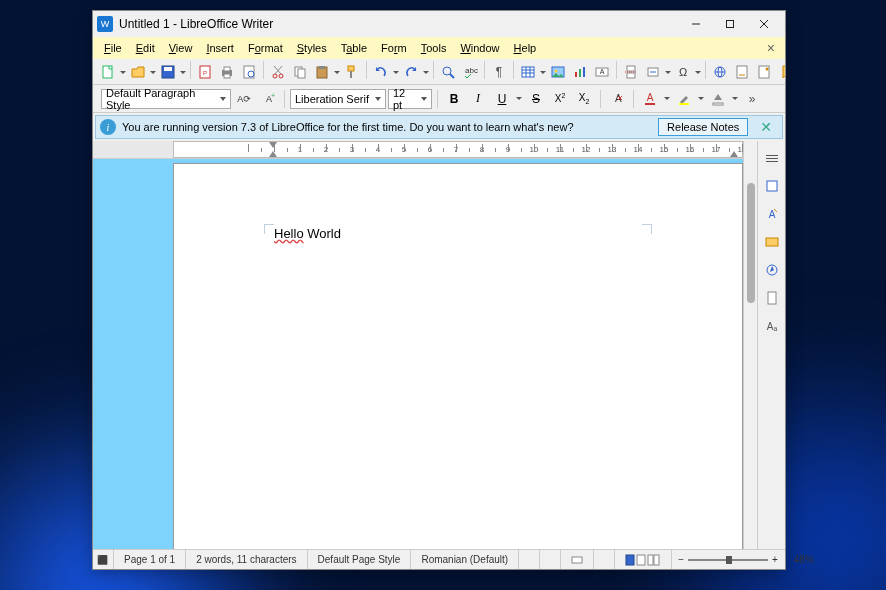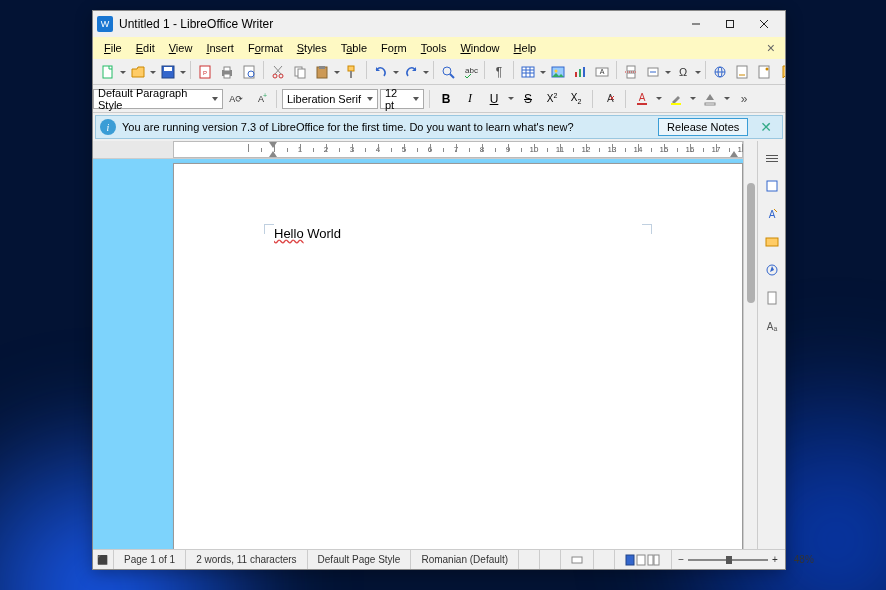--- a/index.html
+++ b/index.html
@@ -21,21 +21,21 @@
 .menubar u { text-decoration:underline; }
 .menubar .closetab { position:absolute; right:4px; font-size:14px; color:#666; padding:0 6px; }
 
 .toolbar { height:26px; display:flex; align-items:flex-start; padding:2px 4px; gap:0; background:#f0f0f0; border-bottom:1px solid #ccc; overflow:hidden; }
 .tbtn { width:22px; height:22px; display:flex; align-items:center; justify-content:center; cursor:default; position:relative; flex:none; }
 .tbtn svg { width:16px; height:16px; }
 .tdrop { width:8px; height:22px; display:flex; align-items:center; justify-content:center; flex:none; }
 .tdrop::after { content:""; border-left:3px solid transparent; border-right:3px solid transparent; border-top:3px solid #555; }
 .tsep { width:1px; height:18px; background:#ccc; margin:0 3px; flex:none; }
 
-.fmtbar { height:28px; display:flex; align-items:center; padding:2px 0; gap:2px; background:#f0f0f0; border-bottom:1px solid #ccc; overflow:hidden; }
+.fmtbar { height:28px; display:flex; align-items:center; padding:2px 8px; gap:2px; background:#f0f0f0; border-bottom:1px solid #ccc; overflow:hidden; }
 .combo { height:20px; border:1px solid #aaa; background:#fff; font-size:11px; padding:1px 4px; display:flex; align-items:center; justify-content:space-between; cursor:default; flex:none; }
 .combo::after { content:""; border-left:3px solid transparent; border-right:3px solid transparent; border-top:4px solid #555; margin-left:4px; }
 .cb-para { width:130px; }
 .cb-font { width:96px; }
 .cb-size { width:44px; }
 
 .infobar { height:24px; background:#d4ebf7; border:1px solid #9ac7e0; margin:2px; display:flex; align-items:center; font-size:11px; padding:0 4px; gap:6px; }
 .infobar .ii { width:16px; height:16px; border-radius:50%; background:#3a9dd6; color:#fff; display:flex; align-items:center; justify-content:center; font-size:10px; font-style:italic; font-family:serif; flex:none; }
 .infobar .msg { flex:1; }
 .infobar .rbtn { padding:2px 8px; border:1px solid #3a9dd6; background:#eaf5fb; font-size:11px; cursor:default; }

